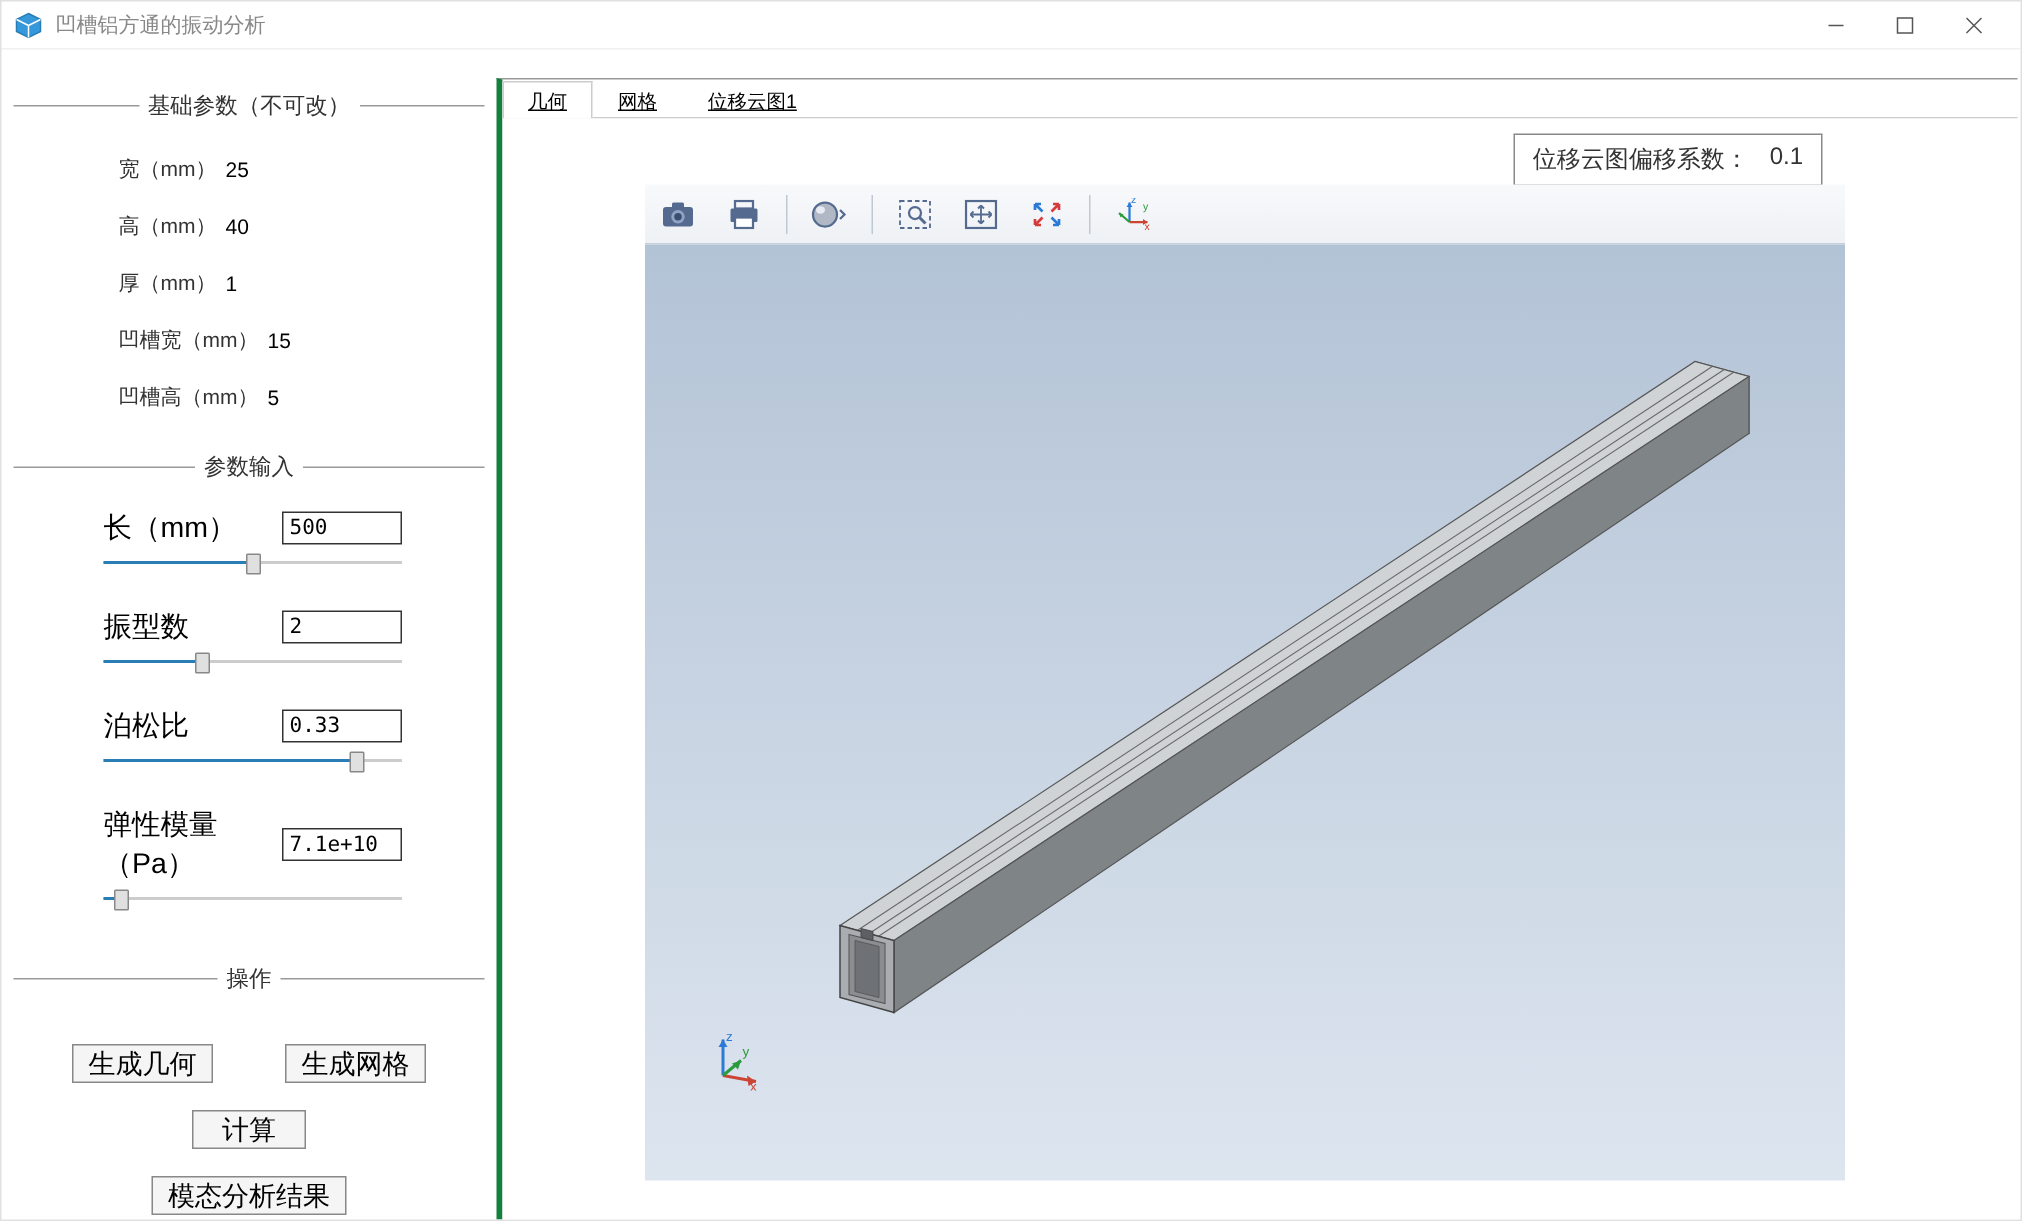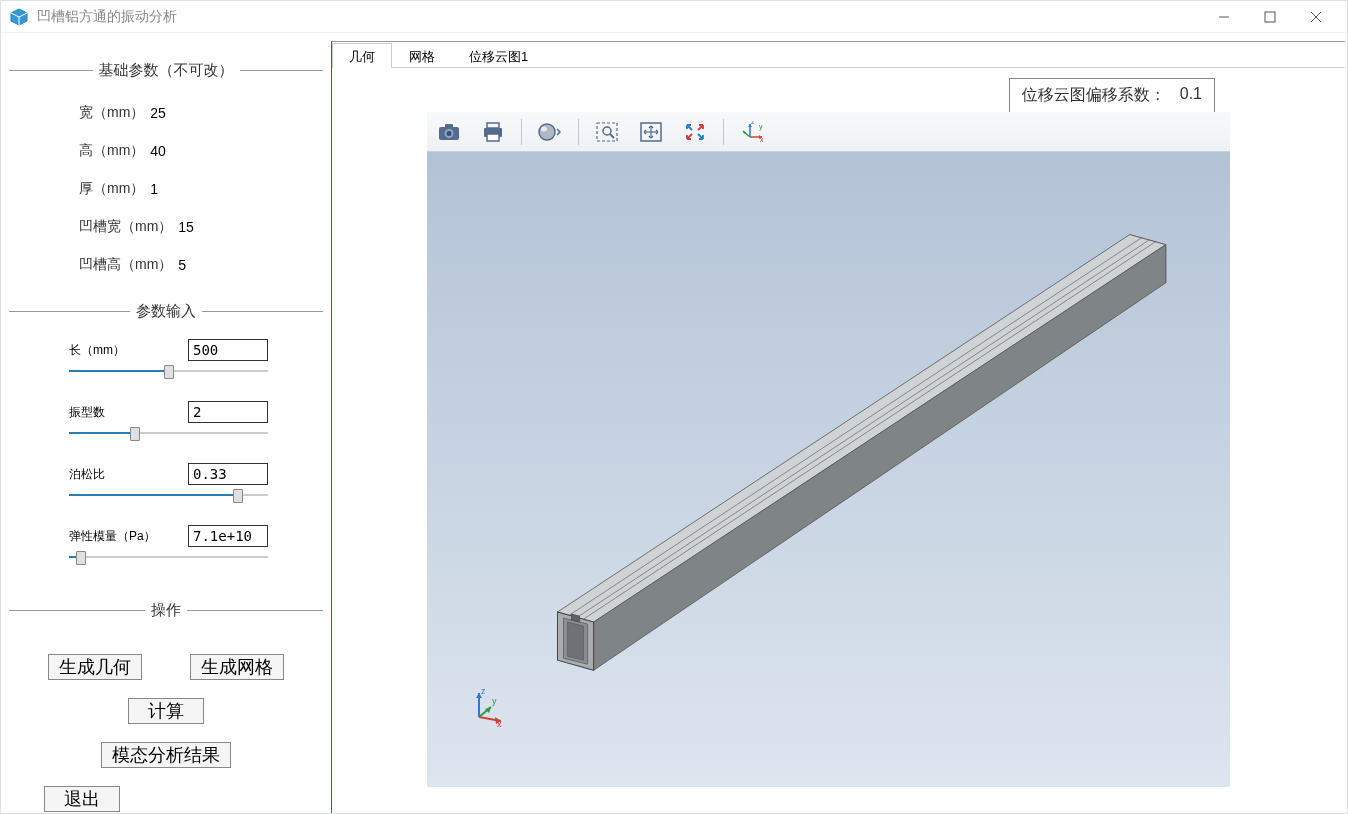--- a/index.html
+++ b/index.html
@@ -86,21 +86,21 @@
     .input-group {
       padding: 4px 55px 4px 60px;
     }
     .input-row {
       display: flex;
       align-items: center;
       justify-content: space-between;
       margin-bottom: 2px;
     }
     .input-label {
-      font-size: 12px;
+      font-size: 19px;
     }
     .text-input {
       width: 80px;
       height: 22px;
       border: 1px solid #333;
       padding: 0 4px;
       font-family: monospace;
       font-size: 14px;
     }
     .slider-track {
@@ -148,25 +148,26 @@
       background: #f5f5f5;
       font-size: 18px;
       padding: 0 10px;
       font-family: inherit;
       cursor: pointer;
     }
     .action-btn.wide { min-width: 110px; }
     .exit-row { width: 100%; display: flex; justify-content: flex-start; }
     .viewport-area {
       flex: 1;
-      border-left: 1px solid #15803d;
+      border-left: 4px solid #15803d;
       border-top: 1px solid #999;
       position: relative;
-      margin-top: 8px;
+      margin-top: 19px;
       margin-right: 2px;
+      text-decoration: underline;
     }
     .tabs {
       display: flex;
       border-bottom: 1px solid #ccc;
       height: 26px;
     }
     .tab {
       padding: 4px 16px;
       font-size: 13px;
       border: 1px solid transparent;

